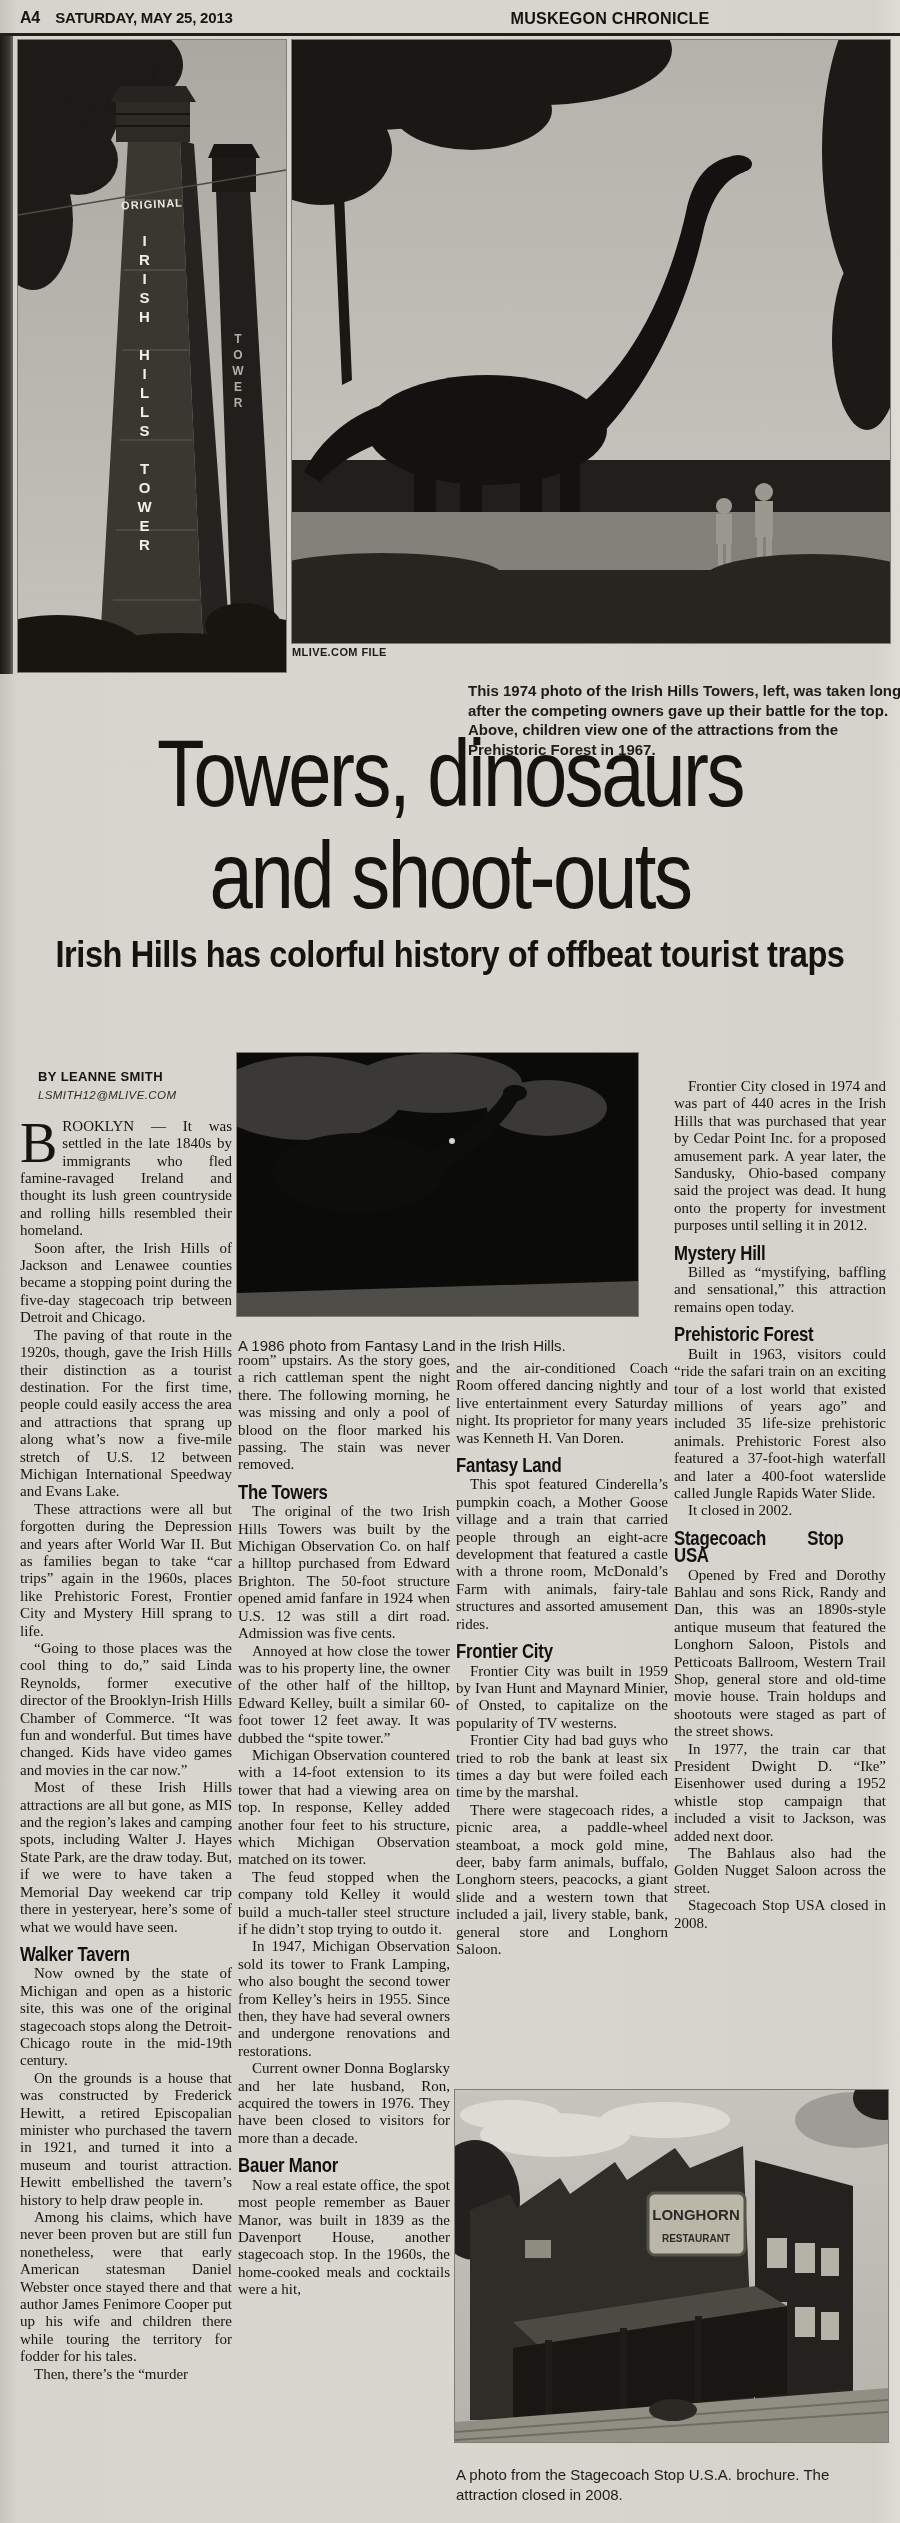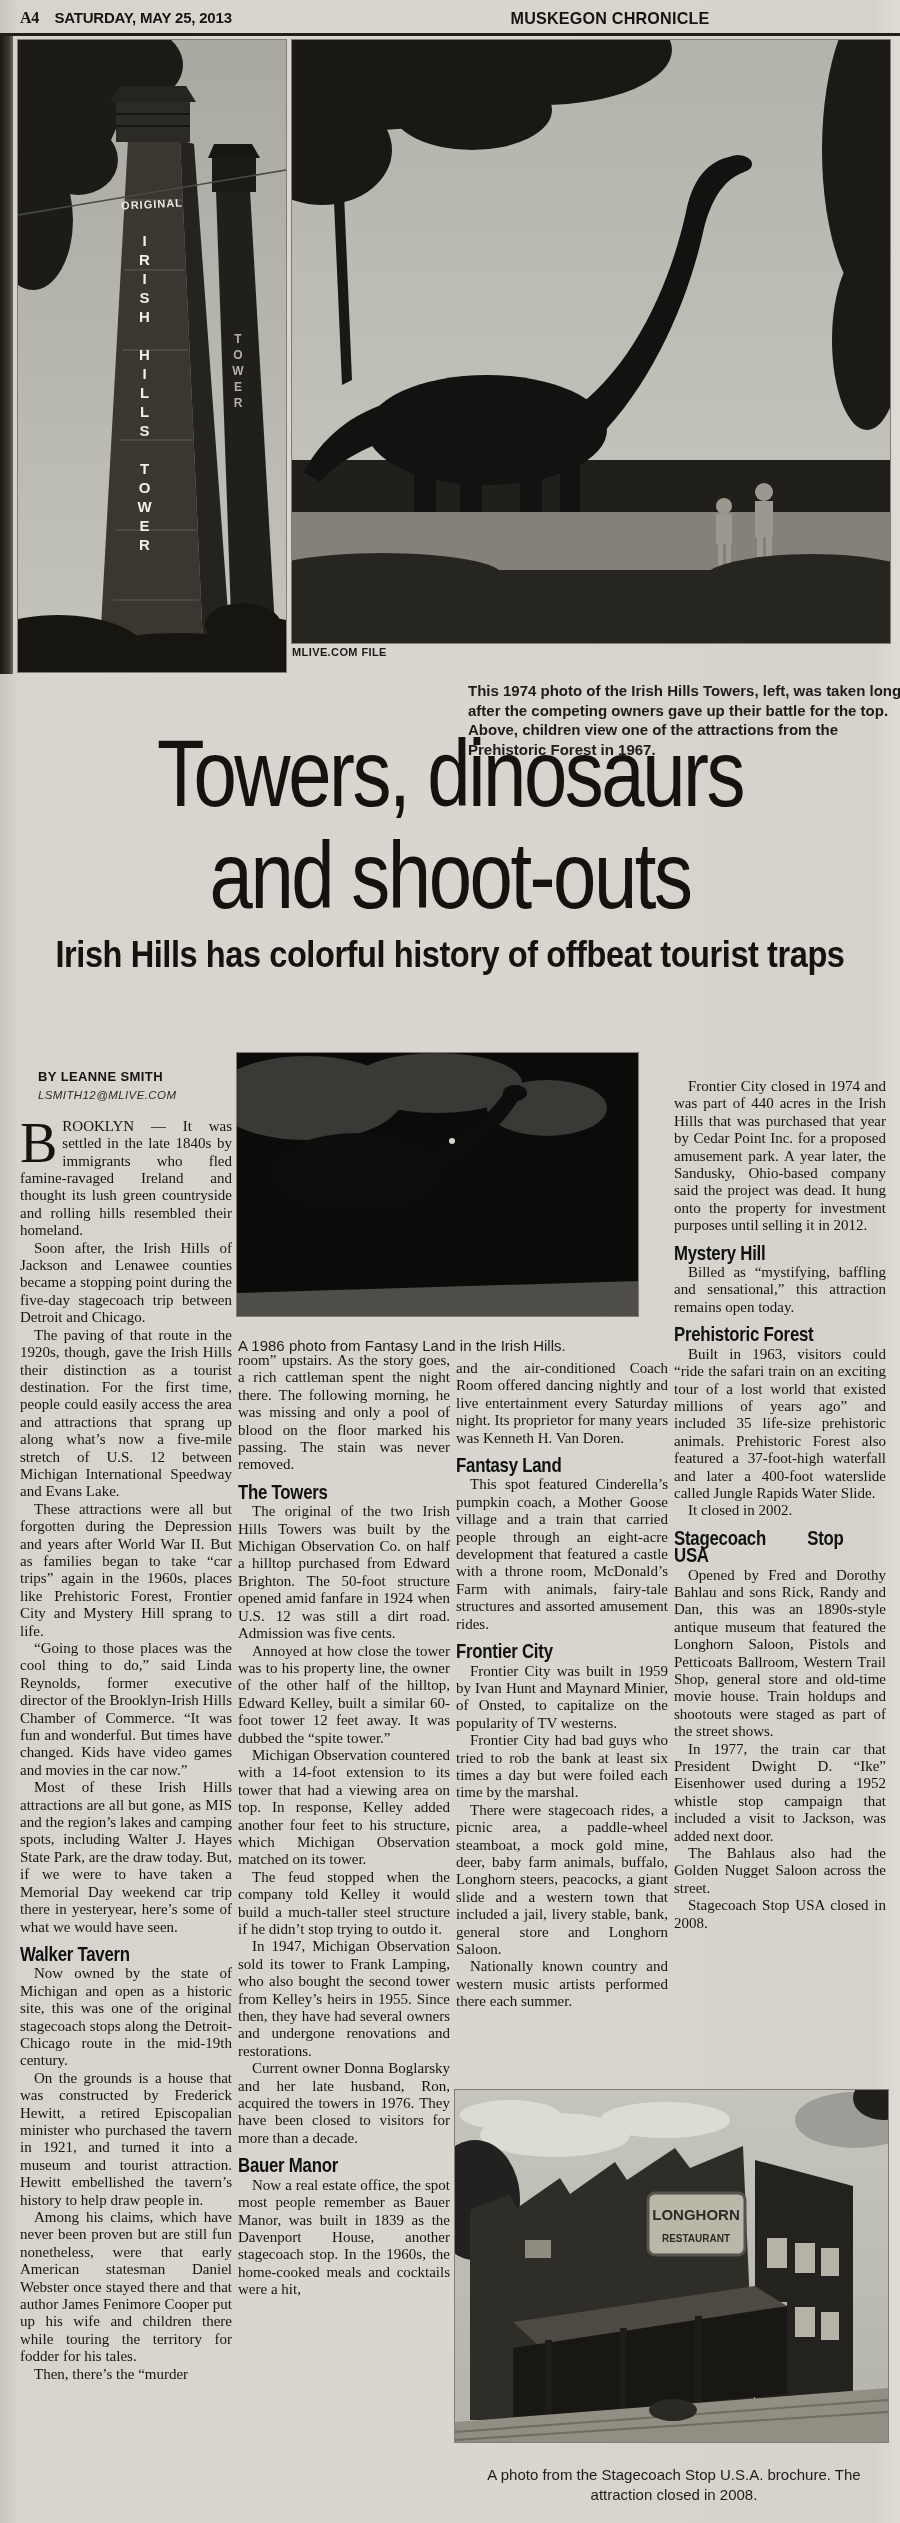--- a/index.html
+++ b/index.html
@@ -4,40 +4,40 @@
 <style>
   html,body{margin:0;padding:0;}
   body{width:900px;height:2523px;overflow:hidden;
        font-family:"Liberation Sans",sans-serif;
        background:#b9b7b0;}
   .page{position:absolute;left:0;top:0;width:900px;height:2523px;overflow:hidden;
         background:linear-gradient(90deg,#c7c5be 0,#d6d4cd 2%,#d8d6cf 50%,#d4d2cb 97%,#dedcd5 100%);
         color:#161511;}
   
   .masthead{position:absolute;top:9px;left:20px;width:860px;height:22px;}
-  .mh-page{font-weight:bold;font-size:16px;letter-spacing:-0.3px;font-family:Liberation Serif, serif;}
+  .mh-page{font-weight:bold;font-size:16px;letter-spacing:-0.3px;}
   .mh-date{font-weight:bold;font-size:15px;letter-spacing:-0.2px;margin-left:11px;}
   .mh-paper{position:absolute;left:435px;top:0;width:310px;text-align:center;
             font-weight:bold;font-size:17px;letter-spacing:0.2px;transform:scaleX(0.95);}
   .mh-rule{position:absolute;top:33px;left:0;width:900px;height:3px;background:#201f1a;}
   
   .photo{position:absolute;margin:0;padding:0;background:#b4b3ac;outline:1px solid #7e7d76;}
   .photo svg{display:block;}
   .scan-bar{position:absolute;left:0;top:36px;width:13px;height:638px;
             background:linear-gradient(90deg,#191813 0,#3a3932 70%,#6a6962 100%);}
   .tower-photo{left:18px;top:40px;width:268px;height:632px;}
   .dino-photo{left:292px;top:40px;width:598px;height:603px;}
   .fantasy-photo{left:237px;top:1053px;width:401px;height:263px;}
   .stagecoach-photo{left:455px;top:2090px;width:433px;height:352px;}
   .photo-credit{position:absolute;left:292px;top:646px;width:596px;text-align:left;
                 font-size:11px;font-weight:bold;letter-spacing:0.4px;color:#1b1a16;}
   .caption{position:absolute;font-size:15px;line-height:19.5px;color:#1d1c18;}
   .caption-top{left:468px;top:666px;width:437px;font-weight:bold;}
   .caption-fantasy{left:238px;top:1321px;width:400px;white-space:nowrap;}
-  .caption-stagecoach{left:456px;top:2450px;width:436px;text-align:center;}
+  .caption-stagecoach{left:456px;top:2450px;width:436px;}
   
   .tower-sign-original{position:absolute;left:102px;top:158px;width:64px;text-align:center;
       font-weight:bold;font-size:11px;letter-spacing:1px;color:#ebe9e0;transform:rotate(-3deg);}
   .tower-sign-vert{position:absolute;left:118px;top:192px;height:345px;
       writing-mode:vertical-rl;text-orientation:upright;
       font-weight:bold;font-size:15px;letter-spacing:2px;color:#f0eee5;}
   .tower2-sign-vert{position:absolute;left:213px;top:292px;height:140px;
       writing-mode:vertical-rl;text-orientation:upright;
       font-weight:bold;font-size:12px;letter-spacing:2px;color:#b2b0a6;}
   
@@ -249,21 +249,20 @@
   </section>
 
   <section class="col col3">
     <p class="noindent">and the air-conditioned Coach Room offered dancing nightly and live entertainment every Saturday night. Its proprietor for many years was Kenneth H. Van Doren.</p>
     <h3 class="sechead">Fantasy Land</h3>
     <p>This spot featured Cinderella’s pumpkin coach, a Mother Goose village and a train that carried people through an eight-acre development that featured a castle with a throne room, McDonald’s Farm with animals, fairy-tale structures and assorted amusement rides.</p>
     <h3 class="sechead">Frontier City</h3>
     <p>Frontier City was built in 1959 by Ivan Hunt and Maynard Minier, of Onsted, to capitalize on the popularity of TV westerns.</p>
     <p>Frontier City had bad guys who tried to rob the bank at least six times a day but were foiled each time by the marshal.</p>
     <p>There were stagecoach rides, a picnic area, a paddle-wheel steamboat, a mock gold mine, deer, baby farm animals, buffalo, Longhorn steers, peacocks, a giant slide and a western town that included a jail, livery stable, bank, general store and Longhorn Saloon.</p>
-    <p>Nationally known country and western music artists performed there each summer.</p>
   </section>
 
   <section class="col col4">
     <p>Frontier City closed in 1974 and was part of 440 acres in the Irish Hills that was purchased that year by Cedar Point Inc. for a proposed amusement park. A year later, the Sandusky, Ohio-based company said the project was dead. It hung onto the property for investment purposes until selling it in 2012.</p>
     <h3 class="sechead">Mystery Hill</h3>
     <p>Billed as “mystifying, baffling and sensational,” this attraction remains open today.</p>
     <h3 class="sechead">Prehistoric Forest</h3>
     <p>Built in 1963, visitors could “ride the safari train on an exciting tour of a lost world that existed millions of years ago” and included 35 life-size prehistoric animals. Prehistoric Forest also featured a 37-foot-high waterfall and later a 400-foot waterslide called Jungle Rapids Water Slide.</p>
     <p>It closed in 2002.</p>
     <h3 class="sechead">Stagecoach Stop USA</h3>

